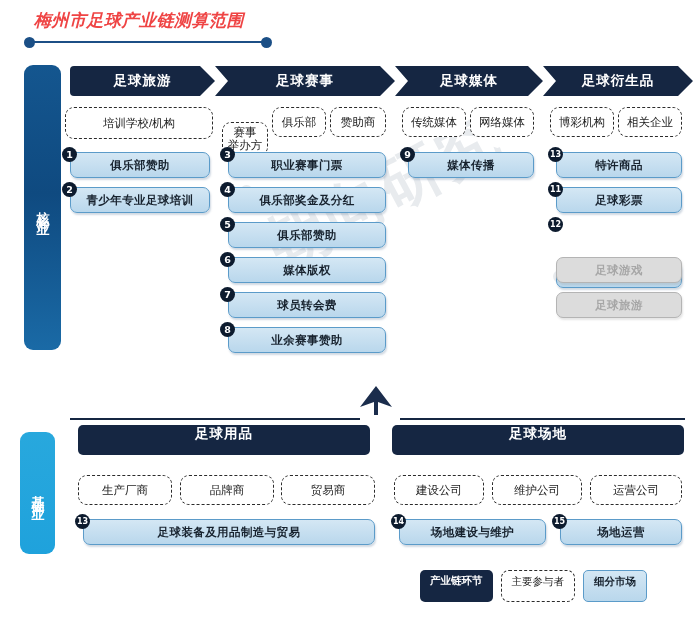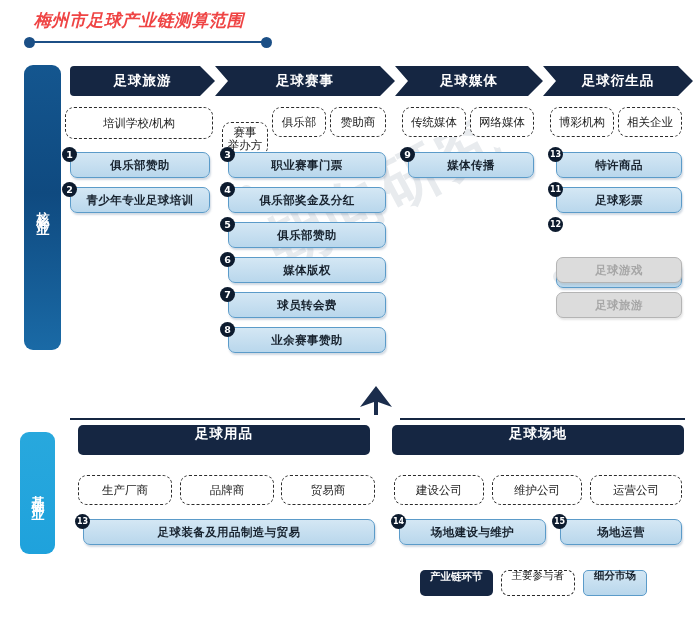--- a/index.html
+++ b/index.html
@@ -101,22 +101,22 @@
     line-height:1;font-family:"DejaVu Sans",sans-serif;
   }
   .num.wide{font-size:8px;}
 
   
   .uparrow{position:absolute;z-index:4;}
 
   
   .legend{position:absolute;left:420px;top:570px;display:flex;gap:8px;z-index:5;}
   .lg{
-    height:26px;border-radius:5px;display:flex;align-items:flex-end;justify-content:center;
-    font-size:10.5px;font-weight:bold;padding:12px 10px;box-sizing:border-box;
+    height:32px;border-radius:5px;display:flex;align-items:flex-start;justify-content:center;
+    font-size:10.5px;font-weight:bold;padding:4px 10px;box-sizing:border-box;
   }
   .lg.dark{background:#152642;color:#fff;}
   .lg.dash{background:#fff;border:1.3px dashed #2b2b2b;color:#1c1c1c;font-weight:normal;border-radius:8px;}
   .lg.blue{background:linear-gradient(180deg,#d4e7f4 0%,#b9d7ec 100%);border:1.2px solid #5b9bc9;color:#17222e;}
 </style>
 </head>
 <body>
 
 <div id="root">
 

